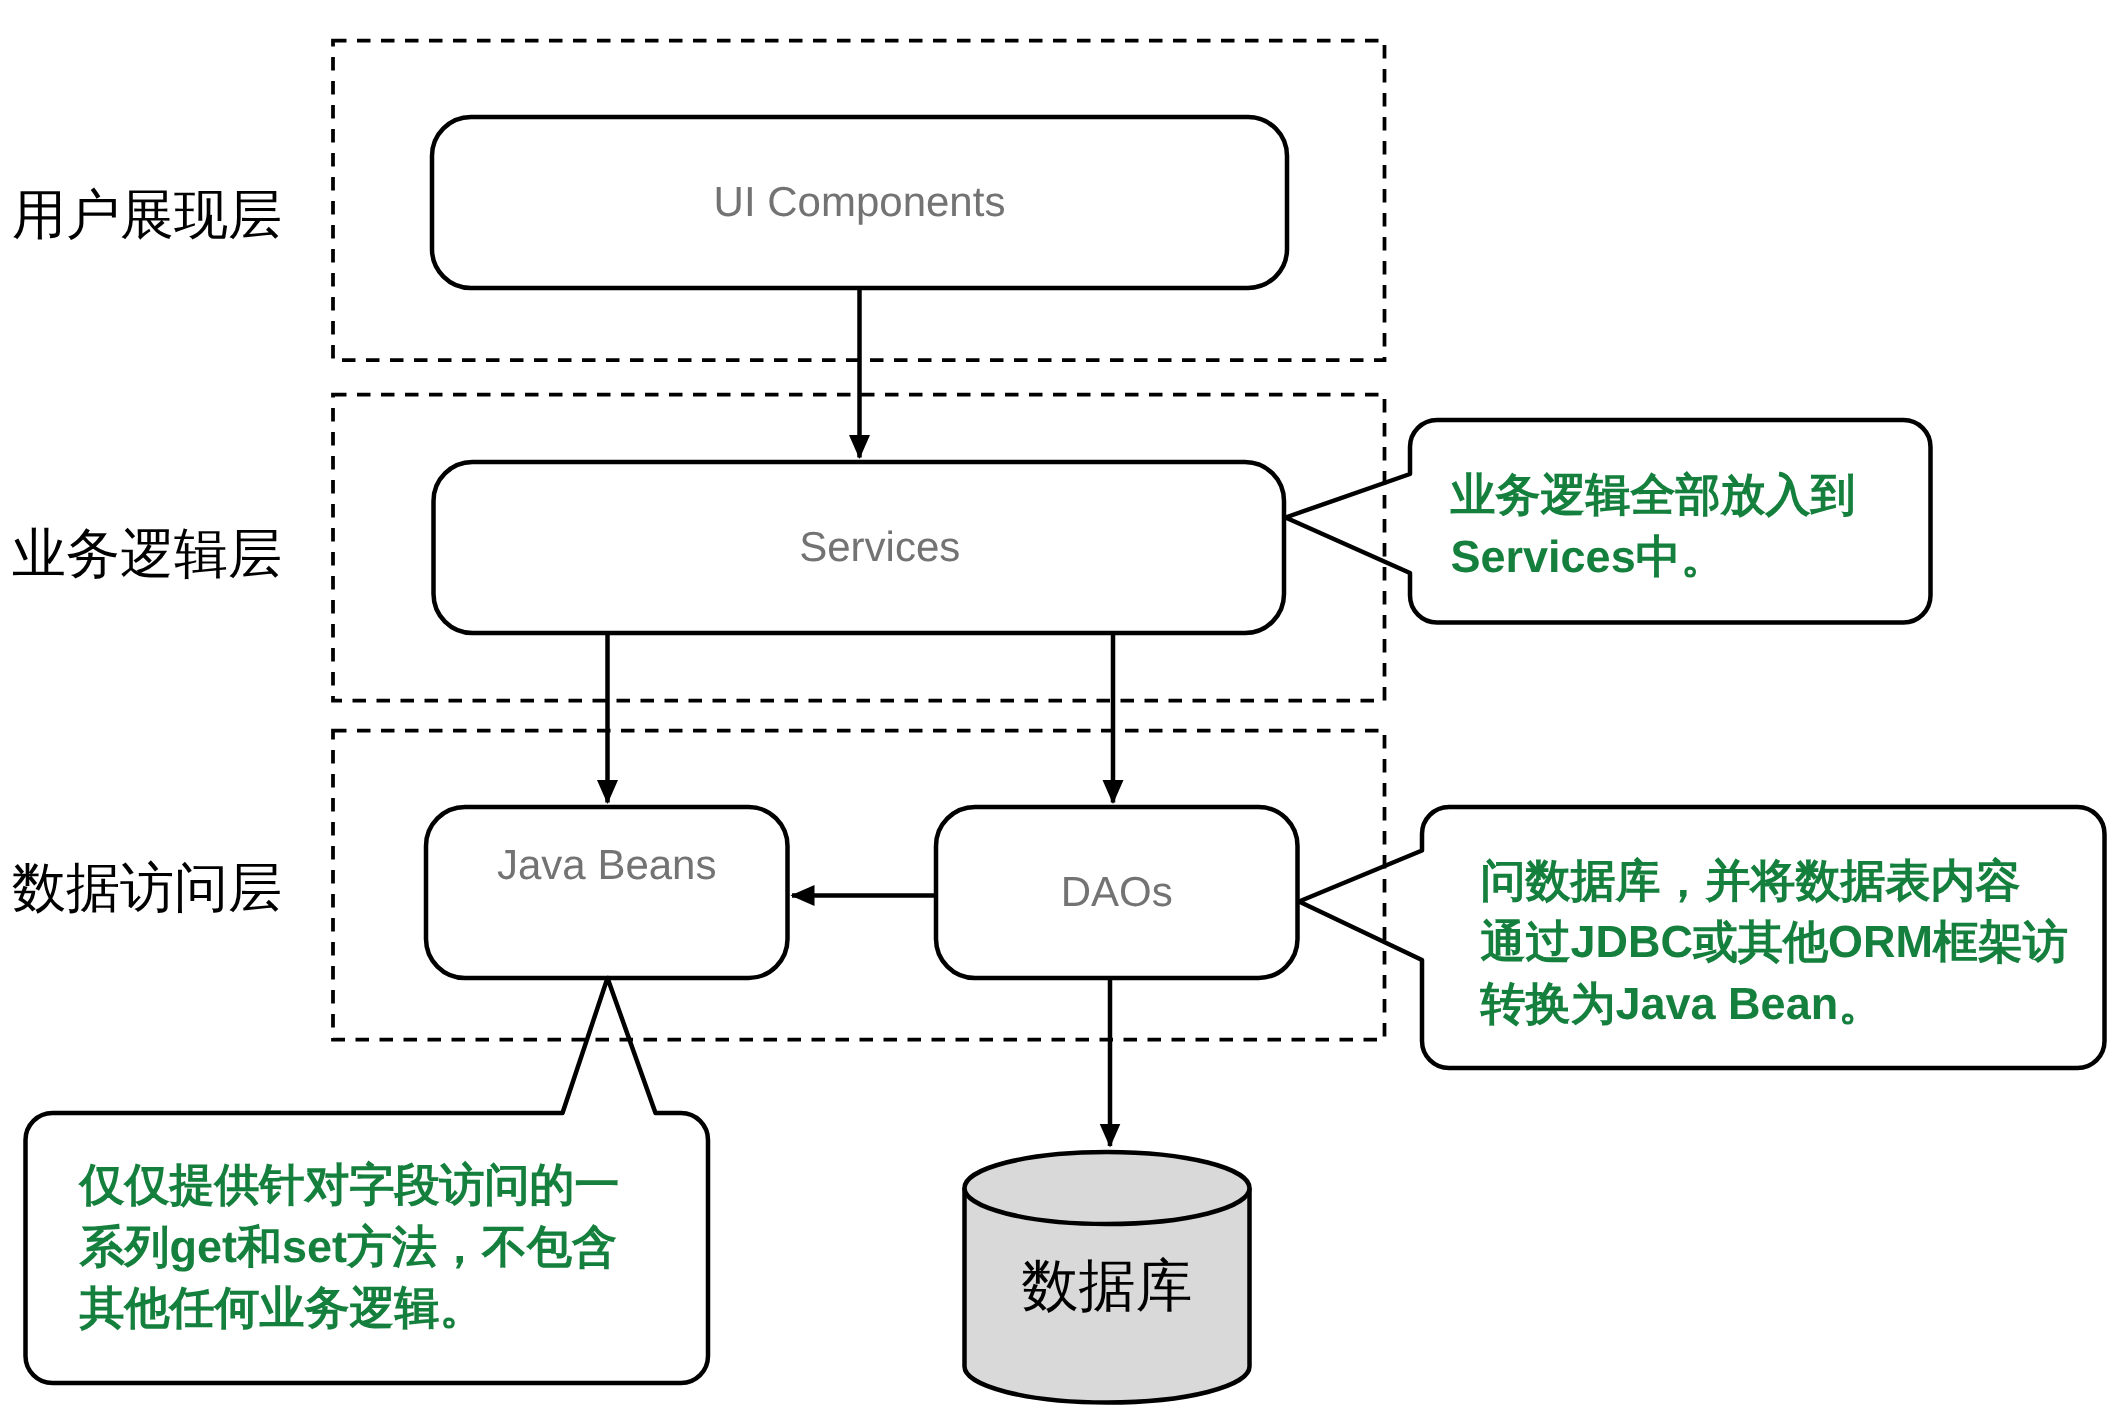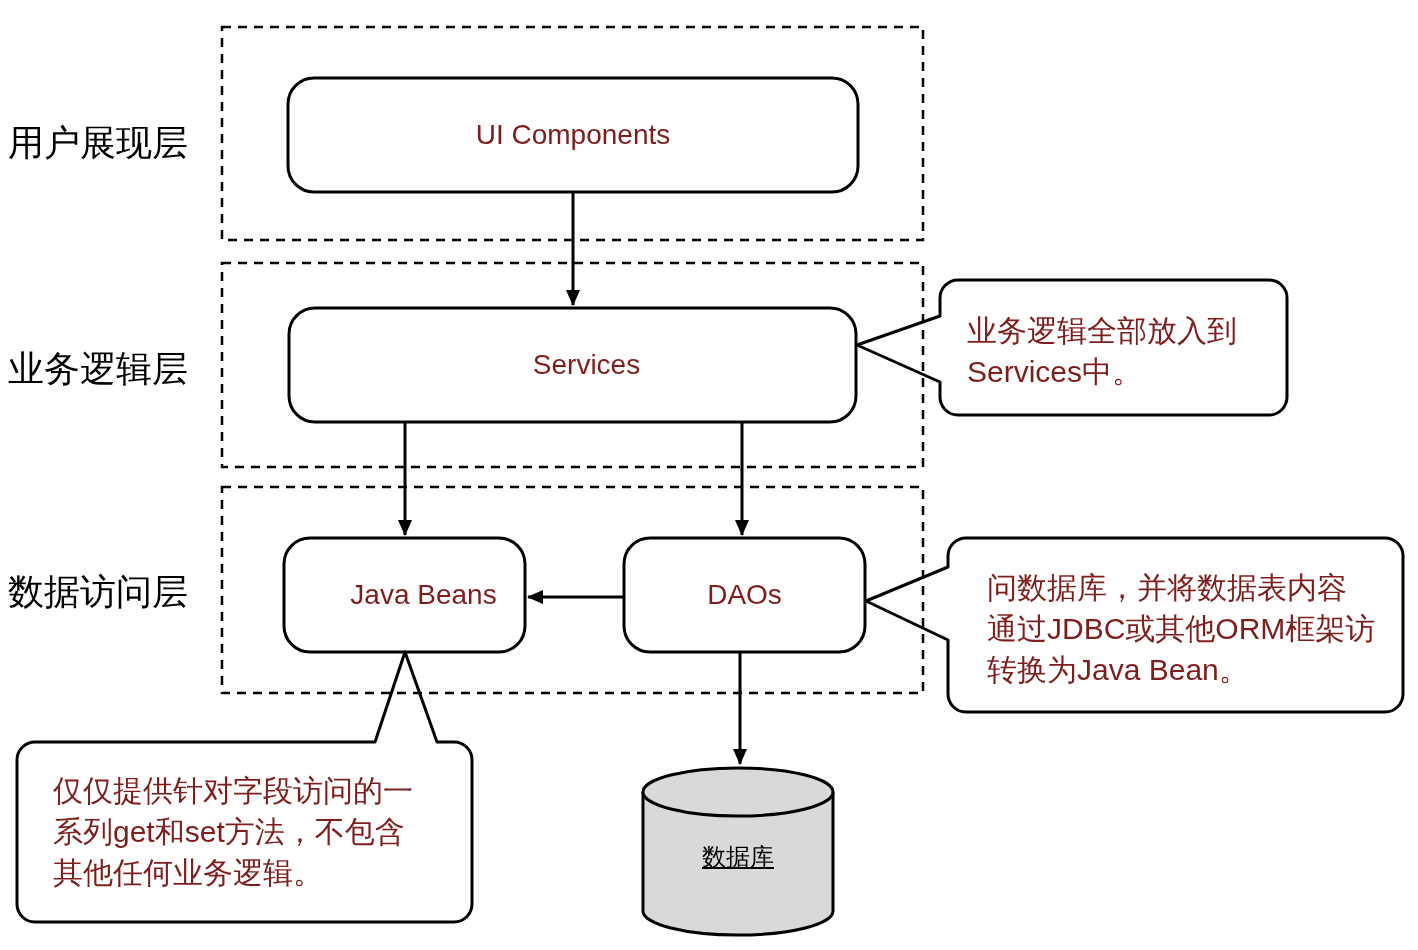--- a/index.html
+++ b/index.html
@@ -18,36 +18,36 @@
     font-size: 36px;
     line-height: 44px;
     white-space: nowrap;
     color: #000000;
   }
   .node-label {
     display: flex;
     align-items: center;
     justify-content: center;
     font-size: 28px;
-    color: #7f1d1d;
+    color: #737373;
     text-align: left;
   }
   .callout-text {
     font-size: 30px;
     line-height: 41px;
     white-space: nowrap;
-    color: #7f1d1d;
+    color: #15803d;
+    font-weight: bold;
   }
   .db-label {
     display: flex;
     align-items: center;
     justify-content: center;
-    font-size: 24px;
+    font-size: 38px;
     color: #000000;
-    text-decoration: underline;
   }
 </style>
 </head>
 <body>
 
 <div class="canvas">
 
   <svg width="1418" height="950" viewBox="0 0 1418 950">
     <defs>
       <marker id="arrow" markerUnits="userSpaceOnUse" markerWidth="18" markerHeight="16" refX="15" refY="7" orient="auto">
@@ -80,21 +80,21 @@
     <rect x="222" y="263" width="701" height="204" fill="none" stroke="#000000" stroke-width="2.5" stroke-dasharray="9 7"></rect>
     <rect x="222" y="487" width="701" height="206" fill="none" stroke="#000000" stroke-width="2.5" stroke-dasharray="9 7"></rect>
   </svg>
 
   <div class="abs layer-label" style="left:8px; top:121px;">用户展现层</div>
   <div class="abs layer-label" style="left:8px; top:347px;">业务逻辑层</div>
   <div class="abs layer-label" style="left:8px; top:570px;">数据访问层</div>
 
   <div class="abs node-label" style="left:288px; top:78px; width:570px; height:114px;">UI Components</div>
   <div class="abs node-label" style="left:303px; top:308px; width:567px; height:114px;">Services</div>
-  <div class="abs node-label" style="left:284px; top:538px; width:241px; height:114px;margin-left:19px;">Java Beans</div>
+  <div class="abs node-label" style="left:284px; top:520px; width:241px; height:114px;">Java Beans</div>
   <div class="abs node-label" style="left:624px; top:538px; width:241px; height:114px;">DAOs</div>
   <div class="abs db-label" style="left:643px; top:800px; width:190px; height:114px;">数据库</div>
 
   <div class="abs callout-text" style="left:967px; top:310px;">
     <div>业务逻辑全部放入到</div>
     <div>Services中。</div>
   </div>
   <div class="abs callout-text" style="left:987px; top:567px;">
     <div>问数据库，并将数据表内容</div>
     <div>通过JDBC或其他ORM框架访</div>

